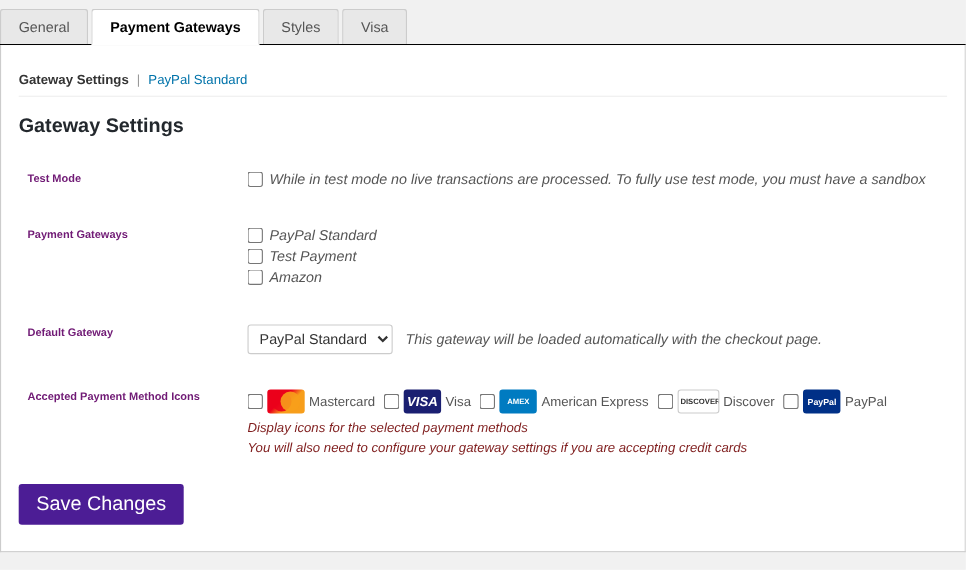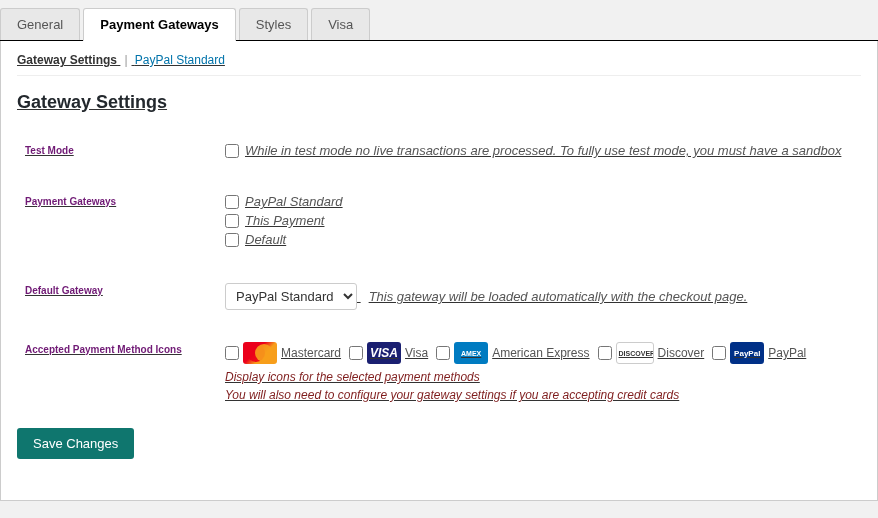--- a/index.html
+++ b/index.html
@@ -36,25 +36,24 @@
       border-bottom: 1px solid #fff;
       font-weight: bold;
       color: #000;
       margin-bottom: -1px;
       z-index: 1;
     }
 
     
     .content {
       background: #fff;
-      padding: 12px 16px;
+      padding: 24px 16px;
       border: 1px solid #ccc;
       border-top: none;
       min-height: 460px;
-      text-decoration: underline;
     }
 
     
     .breadcrumb {
       font-size: 12px;
       margin-bottom: 16px;
       padding-bottom: 8px;
       border-bottom: 1px solid #eee;
     }
     .breadcrumb .bc-label {
@@ -184,25 +183,25 @@
     .helper-text {
       font-style: italic;
       color: #7f1d1d;
       font-size: 12px;
       margin-top: 4px;
       display: block;
     }
 
     
     .save-btn {
-      background: #0f766e;
+      background: #4c1d95;
       color: #fff;
       border: none;
       padding: 8px 16px;
-      font-size: 13px;
+      font-size: 18px;
       border-radius: 3px;
       cursor: pointer;
       margin-top: 16px;
     }
   </style>
 </head>
 <body>
 
 <div class="tabs-bar">
   <div class="tab">General</div>
@@ -243,25 +242,25 @@
 
       <tr>
         <td>Payment Gateways</td>
         <td>
           <div class="checkbox-row">
             <input type="checkbox" id="pg-paypal" style="">
             <label for="pg-paypal">PayPal Standard</label>
           </div>
           <div class="checkbox-row">
             <input type="checkbox" id="pg-test" style="">
-            <label for="pg-test">This Payment</label>
+            <label for="pg-test">Test Payment</label>
           </div>
           <div class="checkbox-row">
             <input type="checkbox" id="pg-amazon" style="">
-            <label for="pg-amazon">Default</label>
+            <label for="pg-amazon">Amazon</label>
           </div>
         </td>
       </tr>
 
       <tr class="sep-row">
           <td colspan="2" style="padding:6px 0;"></td>
         </tr>
 
       <tr>
         <td>Default Gateway</td>

